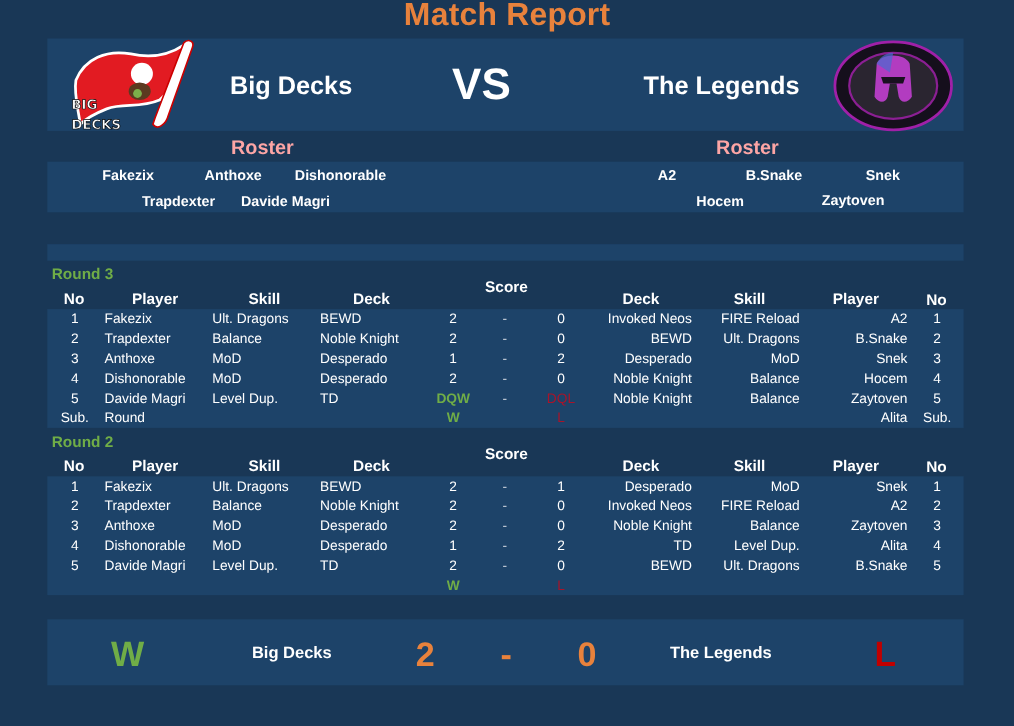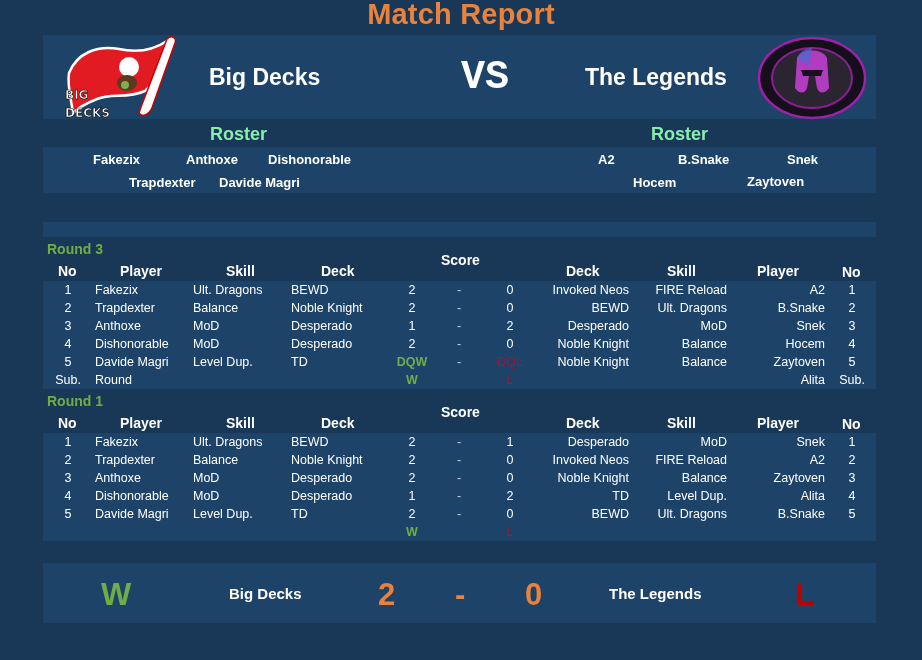--- a/index.html
+++ b/index.html
@@ -11,21 +11,21 @@
     position:relative;
   }
   .abs { position:absolute; }
   .band { position:absolute; left:43px; width:833px; background:#1d4369; }
   .title {
     position:absolute; left:0; width:922px; top:-2px; text-align:center;
     font-size:29px; font-weight:bold; color:#e8823c; letter-spacing:0.2px;
   }
   .team-name { font-size:23px; font-weight:bold; color:#fff; }
   .vs { font-size:40px; font-weight:bold; color:#fff; }
-  .roster-title { font-size:18px; font-weight:bold; color:#86efac; }
+  .roster-title { font-size:18px; font-weight:bold; color:#fca5a5; }
   .roster-name { font-size:13px; font-weight:bold; color:#fff; white-space:nowrap; }
   .round-title { font-size:14px; font-weight:bold; color:#70ad47; }
   .hdr { font-size:14px; font-weight:bold; color:#fff; white-space:nowrap; }
   .cell { font-size:12.5px; color:#fff; white-space:nowrap; line-height:18px; }
   .r { text-align:right; }
   .c { text-align:center; }
   .green { color:#70ad47; font-weight:bold; }
   .red { color:#a8142a; }
   .dash { color:#c8d1dc; }
   .final-w { font-size:32px; font-weight:bold; color:#70ad47; }
@@ -46,21 +46,21 @@
     <path d="M110 6 C114 2,120 4,118 10 L96 72 C94 80,86 86,82 80 L84 74 Z" fill="#fff" stroke="#c00" stroke-width="1.5"></path>
     <circle cx="72" cy="34" r="10" fill="#fff"></circle>
     <ellipse cx="70" cy="50" rx="10" ry="8" fill="#5b3a20"></ellipse>
     <circle cx="68" cy="52" r="4" fill="#7bb04a"></circle>
     <text x="8" y="66" font-family="DejaVu Sans, sans-serif" font-weight="bold" font-size="12" fill="#fff" stroke="#000" stroke-width="0.6">BIG</text>
     <text x="8" y="84" font-family="DejaVu Sans, sans-serif" font-weight="bold" font-size="12" fill="#fff" stroke="#000" stroke-width="0.6">DECKS</text>
   </svg>
 </div>
 
 <div class="abs team-name" style="left:209px;top:64px;">Big Decks</div>
-<div class="abs vs" style="left:461px;top:55px;font-family:Liberation Mono, monospace;">VS</div>
+<div class="abs vs" style="left:411px;top:55px;">VS</div>
 <div class="abs team-name" style="left:585px;top:64px;">The Legends</div>
 
 <div class="abs" style="left:757px;top:36px;width:112px;height:84px;">
   <svg width="112" height="84" viewBox="0 0 112 84">
     <ellipse cx="55" cy="42" rx="53" ry="40" fill="#150f1c" stroke="#a020a8" stroke-width="2.5"></ellipse>
     <ellipse cx="55" cy="42" rx="40" ry="30" fill="#2a2530" stroke="#8b1f93" stroke-width="2"></ellipse>
     <path d="M40 22 C44 12,66 12,70 22 L72 52 C68 58,62 58,60 52 L58 40 L52 40 L50 52 C48 58,42 58,38 52 Z" fill="#b23cc0"></path>
     <path d="M44 34 L66 34 L64 40 L46 40 Z" fill="#1a1020"></path>
     <path d="M40 22 C44 14,50 12,55 12 L52 30 Z" fill="#4a6ad0" opacity="0.7"></path>
   </svg>
@@ -170,21 +170,21 @@
     <div class="abs cell c green" style="left:390px;width:44px;">W</div>
     <div class="abs cell c dash" style="left:449px;width:20px;"></div>
     <div class="abs cell c red" style="left:488px;width:44px;">L</div>
     <div class="abs cell r" style="left:500px;width:129px;"></div>
     <div class="abs cell r" style="left:600px;width:127px;"></div>
     <div class="abs cell r" style="left:700px;width:125px;">Alita</div>
     <div class="abs cell c" style="left:834px;width:36px;">Sub.</div>
   </div>
   </div>
 
-<div class="abs round-title" style="left:47px;top:393px;">Round 1</div>
+<div class="abs round-title" style="left:47px;top:393px;">Round 2</div>
 <div class="abs hdr" style="left:441px;top:404px;">Score</div>
 <div class="abs hdr" style="left:58px;top:415px;">No</div>
 <div class="abs hdr" style="left:120px;top:415px;">Player</div>
 <div class="abs hdr" style="left:226px;top:415px;">Skill</div>
 <div class="abs hdr" style="left:321px;top:415px;">Deck</div>
 <div class="abs hdr" style="left:566px;top:415px;">Deck</div>
 <div class="abs hdr" style="left:667px;top:415px;">Skill</div>
 <div class="abs hdr" style="left:757px;top:415px;">Player</div>
 <div class="abs hdr" style="left:842px;top:416px;">No</div>
 

